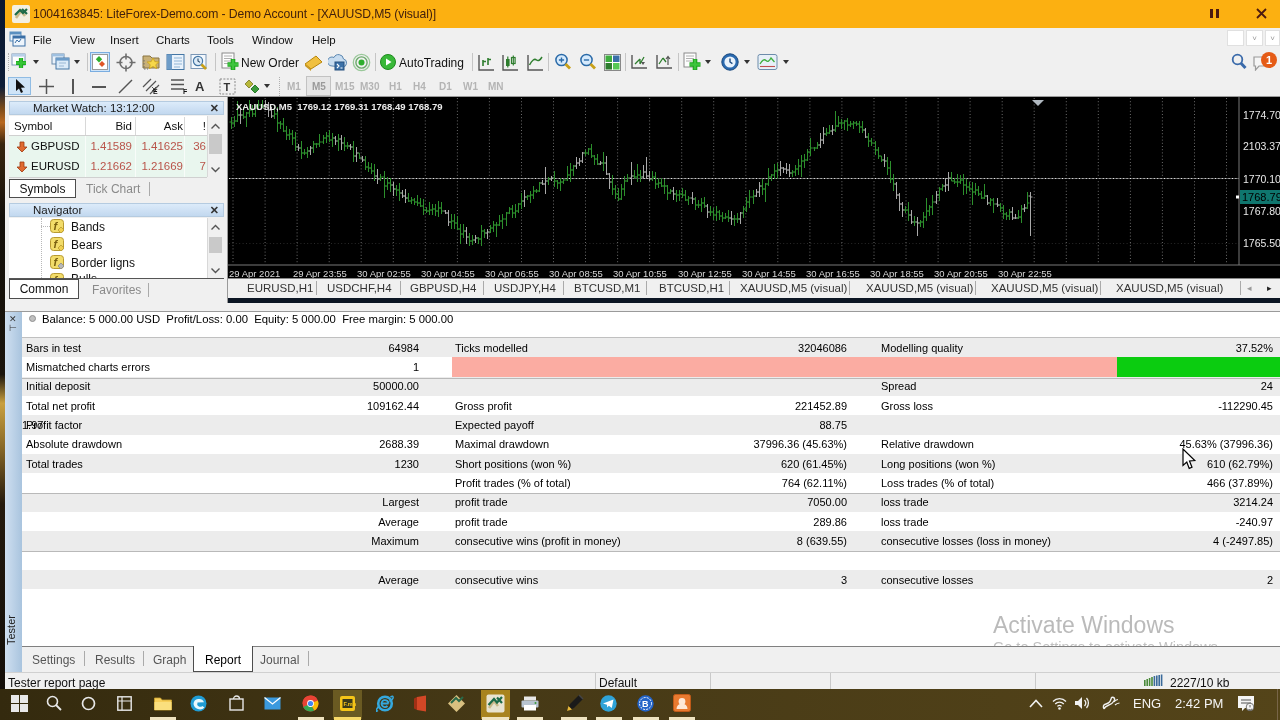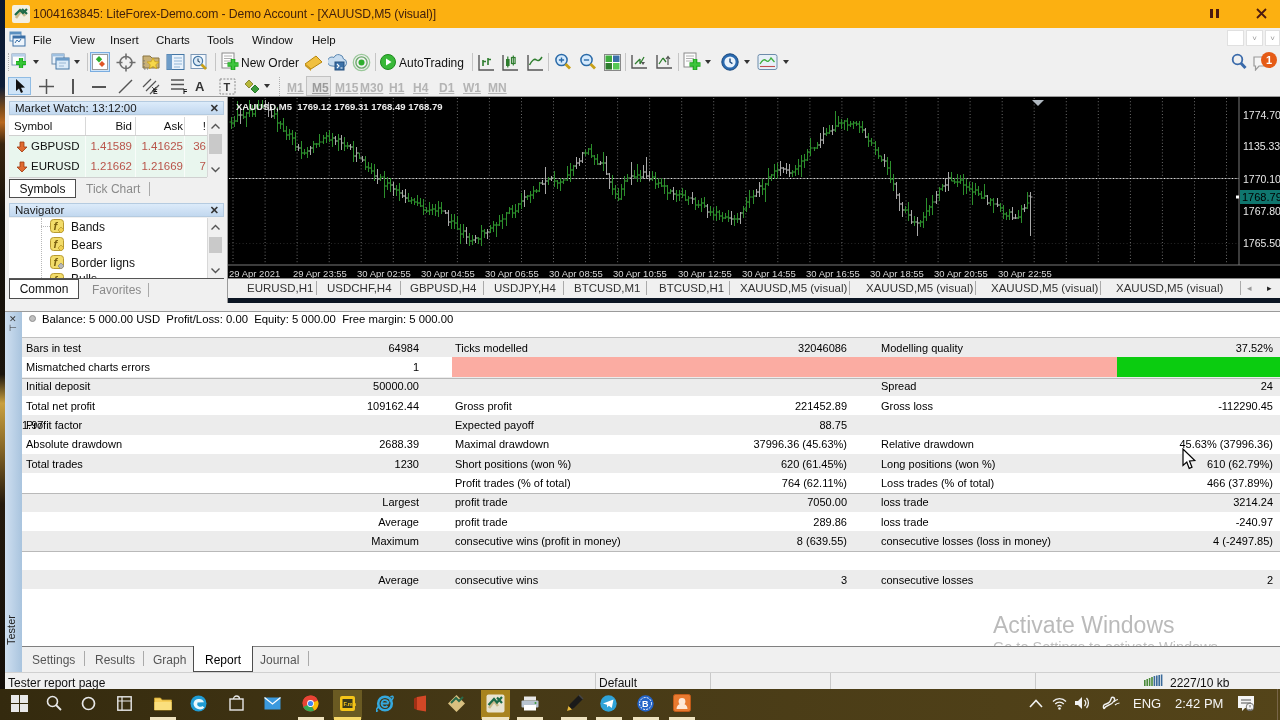--- a/index.html
+++ b/index.html
@@ -12,24 +12,24 @@
 #titletext { left:33px; top:7px; font-size:12.2px; color:#42200c; font-weight:normal; letter-spacing:-0.1px; }
 
 #menubar { left:5px; top:28px; width:1275px; height:22px; background:#f0f0f0; }
 .menuitem { top:34px; font-size:11.5px; color:#111; }
 
 #toolbar1 { left:5px; top:50px; width:1275px; height:25px; background:#f0f0f0; }
 #toolbar2 { left:5px; top:75px; width:1275px; height:22px; background:#f0f0f0; border-bottom:1px solid #9a9a9a;}
 .tsep { width:1px; background:#c5c5c5; }
 .caret { width:0; height:0; border-left:3.5px solid transparent; border-right:3.5px solid transparent; border-top:4px solid #333; }
 .tbtext { font-size:12px; color:#111; }
-.tf { font-size:12px; color:#b4b4b4; font-weight:bold;text-decoration:underline; }
+.tf { font-size:10px; color:#b4b4b4; font-weight:bold; }
 
 #leftpanel { left:5px; top:97px; width:223px; height:206px; background:#f0f0f0; }
-.phead { left:9px; width:215px; height:14px; background:linear-gradient(#dcebfa,#c2d8ef); border:1px solid #b5cbe0; font-size:11.5px; color:#1a1a1a; padding-left:5px; line-height:13px;}
+.phead { left:9px; width:215px; height:14px; background:linear-gradient(#dcebfa,#c2d8ef); border:1px solid #b5cbe0; font-size:11.5px; color:#1a1a1a; padding-left:23px; line-height:13px;}
 .px { position:absolute; right:4px; top:0; font-size:11px; color:#333; font-weight:bold; line-height:13px;}
 .mwcell { font-size:11.5px; color:#111; }
 .mwval { font-size:11.5px; color:#b9544a; }
 .tabbox { background:#fff; border:1px solid #4d4d4d; font-size:12px; color:#111; text-align:center; }
 .tabgray { font-size:12px; color:#8a8a8a; }
 .navitem { font-size:12px; color:#111; }
 
 #chart { left:228px; top:97px; width:1052px; height:181px; background:#000; }
 #charttabs { left:228px; top:278px; width:1052px; height:20px; background:#f0f0f0; border-top:1px solid #888; }
 .ctab { top:282px; font-size:11.5px; color:#333; }
@@ -682,21 +682,21 @@
           <path d="M1030.5 192V236M1028.5 196h2M1030.5 197h2"></path>
         </g>
         <path d="M1032 100 L1044 100 L1038 106 z" fill="#b0b8c0"></path>
 <line x1="1239" y1="97" x2="1239" y2="265" stroke="#787878"></line>
 <line x1="228" y1="265" x2="1280" y2="265" stroke="#787878"></line>
 <line x1="1236" y1="197" x2="1239" y2="197" stroke="#fff" stroke-width="3"></line>
 </g>
 </svg>
 <div class="abs" style="left:236px;top:101px;font-size:9.5px;color:#ececec;font-weight:bold">XAUUSD,M5&nbsp; 1769.12 1769.31 1768.49 1768.79</div>
 <div class="abs pricelbl" style="left:1243px;top:109px">1774.70</div>
-<div class="abs pricelbl" style="left:1243px;top:140px">1135.33</div>
+<div class="abs pricelbl" style="left:1243px;top:140px">2103.37</div>
 <div class="abs pricelbl" style="left:1243px;top:173px">1770.10</div>
 <div class="abs" style="left:1240px;top:190px;width:40px;height:14px;background:#0f766e;color:#000;font-size:11px;line-height:14px;padding-left:2px">1768.79</div>
 <div class="abs pricelbl" style="left:1243px;top:205px">1767.80</div>
 <div class="abs pricelbl" style="left:1243px;top:237px">1765.50</div>
 <div class="abs timelbl" style="left:229px;top:268px">29 Apr 2021</div>
 <div class="abs timelbl" style="left:293px;top:268px">29 Apr 23:55</div>
 <div class="abs timelbl" style="left:357px;top:268px">30 Apr 02:55</div>
 <div class="abs timelbl" style="left:421px;top:268px">30 Apr 04:55</div>
 <div class="abs timelbl" style="left:485px;top:268px">30 Apr 06:55</div>
 <div class="abs timelbl" style="left:549px;top:268px">30 Apr 08:55</div>

